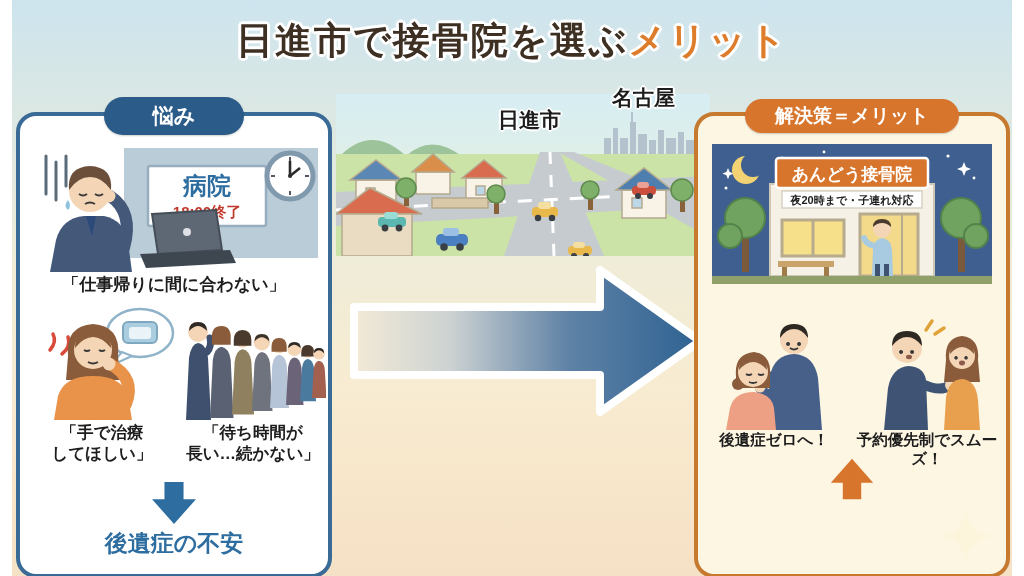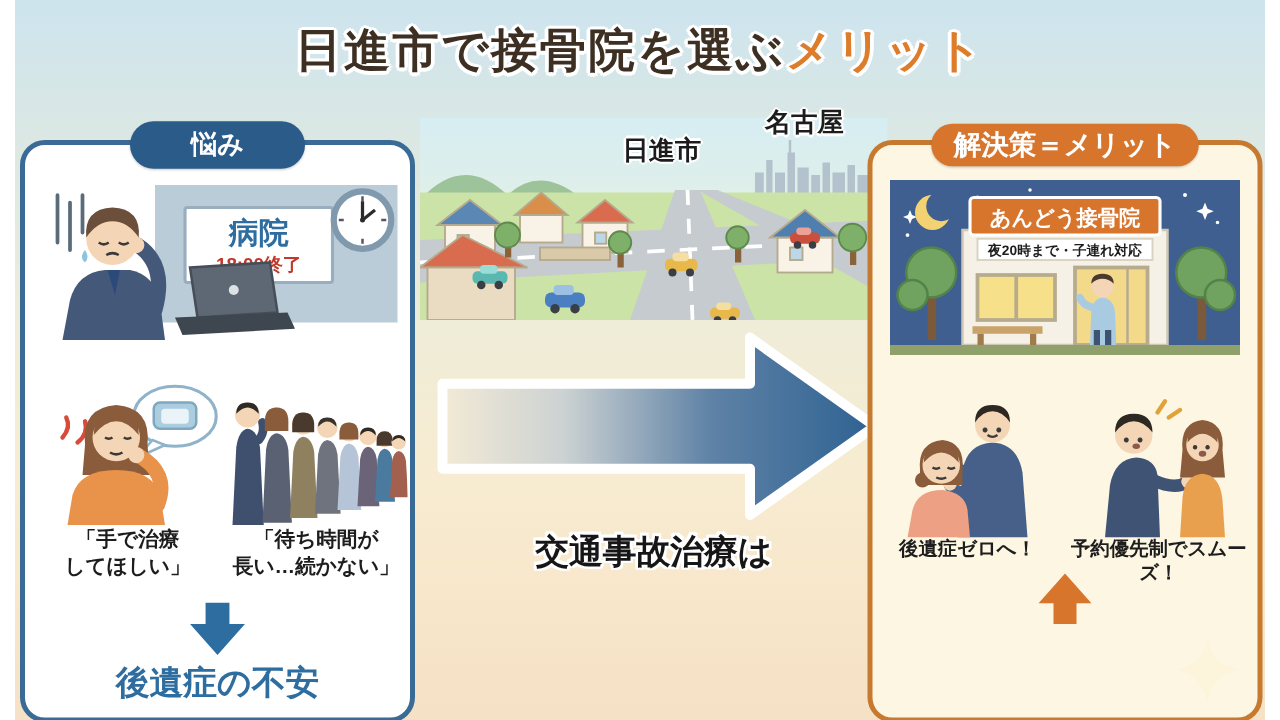--- a/index.html
+++ b/index.html
@@ -25,27 +25,27 @@
   
   .panel{position:absolute;top:112px;width:316px;height:466px;border-radius:20px;box-sizing:border-box;}
   #problem-panel{left:16px;background:#ffffff;border:4px solid #3a6b96;}
   #solution-panel{left:694px;background:#fdf6e3;border:4px solid #c67a30;}
   .badge{
     position:absolute;left:50%;transform:translateX(-50%);top:-19px;
     color:#fff;font-weight:bold;text-align:center;border-radius:19px;
     box-shadow:0 1px 2px rgba(0,0,0,.2);
   }
   #problem-badge{width:140px;height:38px;line-height:38px;font-size:21px;background:#2b5c89;}
-  #solution-badge{width:214px;height:34px;line-height:34px;font-size:22px;background:#d8752c;top:-17px;}
+  #solution-badge{width:214px;height:34px;line-height:34px;font-size:19px;background:#d8752c;top:-17px;}
 
   .caption{position:absolute;text-align:center;color:#1d1d1d;font-weight:bold;white-space:pre-line;line-height:1.25;}
   #quote-work{left:0;top:158px;width:100%;font-size:17px;}
   #quote-hands{left:6px;top:306px;width:152px;font-size:16.5px;}
   #quote-wait{left:156px;top:306px;width:154px;font-size:16.5px;}
-  #problem-result{left:0;top:412px;width:100%;font-size:27px;color:#2e6da0;font-weight:bold;text-align:center;}
+  #problem-result{left:0;top:412px;width:100%;font-size:23px;color:#2e6da0;font-weight:bold;text-align:center;}
   #problem-arrow{left:50%;transform:translateX(-50%);top:366px;width:50px;height:42px;}
 
   #caption-night{left:0;top:172px;width:100%;font-size:16.5px;}
   #caption-manual{left:2px;top:314px;width:148px;font-size:15.5px;}
   #caption-reserve{left:146px;top:314px;width:166px;font-size:15.5px;}
   #solution-arrow{left:50%;transform:translateX(-50%);top:342px;width:46px;height:42px;}
   #solution-result{left:0;top:388px;width:100%;font-size:24px;color:#d8742c;font-weight:bold;text-align:center;white-space:pre-line;line-height:1.3;}
   #sparkle{right:14px;bottom:12px;width:52px;height:52px;}
 
   
@@ -190,21 +190,20 @@
             <stop offset="0.28" stop-color="#ccd2d2"></stop>
           <stop offset="0.62" stop-color="#5f82a6"></stop>
             <stop offset="1" stop-color="#2e6292"></stop>
         </linearGradient>
       </defs>
       <path d="M10,45 H256 V8 L356,79 L256,150 V113 H10 Z" fill="url(#ag)" stroke="#ffffff" stroke-width="8" stroke-linejoin="round"></path>
     </svg>
   </div>
 
   <div id="key-message" class="abs">
-    <div class="km-line">交通事故治療は</div>
   </div>
 
   <div id="problem-panel" class="panel">
     <div id="problem-badge" class="badge">悩み</div>
 
     <div id="scene-tired-man" class="abs">
       <svg width="290" height="128" viewBox="0 0 290 128">
         <rect x="92" y="4" width="194" height="110" fill="#b9ccd8"></rect>
         <g>
           <rect x="116" y="22" width="118" height="60" rx="2" fill="#ffffff" stroke="#98aebe" stroke-width="2.5"></rect>
@@ -233,20 +232,21 @@
           <path d="M53,60 q5,-3 10,0" stroke="#3a3a3a" stroke-width="2" fill="none"></path>
           <path d="M36,56 q4,6 0,10 q-5,-4 0,-10" fill="#8fc3dd"></path>
         </g>
         <g>
           <polygon points="120,70 184,66 190,106 126,110" fill="#5d6874" stroke="#454e58" stroke-width="2"></polygon>
           <circle cx="155" cy="88" r="4" fill="#ffffff" opacity="0.8"></circle>
           <polygon points="108,110 198,106 204,119 114,124" fill="#3e4750"></polygon>
         </g>
       </svg>
     </div>
+    <div id="quote-work" class="caption">「仕事帰りに間に合わない」</div>
 
     <div id="scene-neck-pain" class="abs">
       <svg width="142" height="114" viewBox="0 0 142 114">
         <g>
           <ellipse cx="104" cy="27" rx="33" ry="24" fill="#fff" stroke="#8fb3c9" stroke-width="2.5"></ellipse>
           <path d="M86,46 L74,60 L96,50 Z" fill="#fff" stroke="#8fb3c9" stroke-width="2"></path>
           <rect x="87" y="16" width="34" height="21" rx="5" fill="#aacde0" stroke="#7fa8c0" stroke-width="2"></rect>
           <rect x="93" y="21" width="22" height="12" rx="3" fill="#e9f3f8"></rect>
         </g>
         <path d="M14,44 q7,-8 3,-16 M26,48 q9,-7 6,-17" stroke="#d84a3a" stroke-width="3.5" fill="none" stroke-linecap="round"></path>

